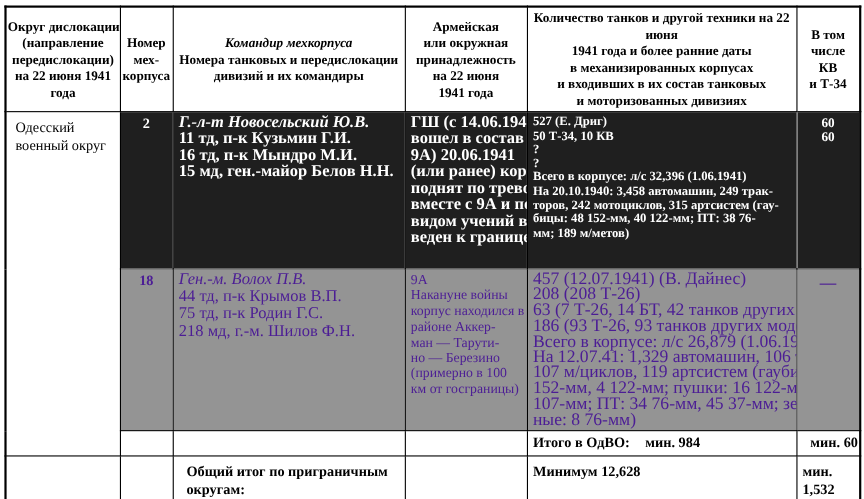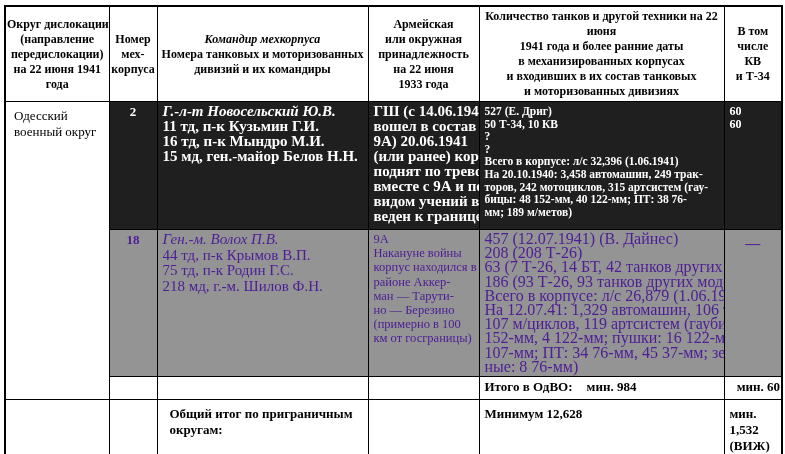--- a/index.html
+++ b/index.html
@@ -22,21 +22,21 @@
     font-size:12px; line-height:15px; padding:2px 1px;
   }
   .hdr-cmd-title { font-style:italic; }
   
   tr.row-black td { background:#1f1f1f; color:#ffffff; font-weight:bold; }
   tr.row-black td.district {
     background:#ffffff; color:#000; font-weight:normal;
     font-size:13px; line-height:16px; padding:6px 4px 2px 8px;
   }
   td.tanks-black { font-size:11.5px; line-height:12.6px; padding-top:3px; }
-  td.kv-black { text-align:left; font-size:12px; line-height:12.6px; padding-top:3px;margin-left:16px; }
+  td.kv-black { text-align:center; font-size:12px; line-height:12.6px; padding-top:3px;margin-left:16px; }
   
   tr.row-gray td { background:#949494; color:#4c1d95; }
   td.army-gray  { font-size:12.5px; line-height:14.2px; }
   td.tanks-gray { font-size:16px; line-height:14.2px; }
   td.kv-gray    { text-align:center; font-weight:bold; padding-top:6px; color:#333; }
   td.cmd-gray   { line-height:15.5px;margin-left:40px; }
   
   td.num { text-align:center; font-weight:bold; font-size:13px; }
   .cmd-name { font-style:italic; }
   
@@ -63,40 +63,40 @@
     <tbody>
         <tr class="hdr" style="height:95px">
       <td>Округ дислокации
 (направление
 передислокации)
 на 22 июня 1941
 года</td>
       <td>Номер
 мех-
 корпуса</td>
-      <td><div class="hdr-cmd-title">Командир мехкорпуса</div><div>Номера танковых и моторизованных
+      <td><div class="hdr-cmd-title">Командир мехкорпуса</div><div>Номера танковых и передислокации
 дивизий и их командиры</div></td>
       <td>Армейская
 или окружная
 принадлежность
 на 22 июня
-1933 года</td>
+1941 года</td>
       <td>Количество танков и другой техники на 22
 июня
 1941 года и более ранние даты
 в механизированных корпусах
 и входивших в их состав танковых
 и моторизованных дивизиях</td>
       <td>В том
 числе
 КВ
 и Т-34</td>
     </tr>
 
-    <tr class="row-black" style="height:128px">
+    <tr class="row-black" style="height:143px">
       <td class="district" rowspan="3">Одесский
 военный округ</td>
       <td class="num">2</td>
       <td><div class="cmd-name">Г.-л-т Новосельский Ю.В.</div><div>11 тд, п-к Кузьмин Г.И.
 16 тд, п-к Мындро М.И.
 15 мд, ген.-майор Белов Н.Н.</div></td>
       <td>ГШ (с 14.06.1941
 вошел в состав
 9А) 20.06.1941
 (или ранее) корпус

